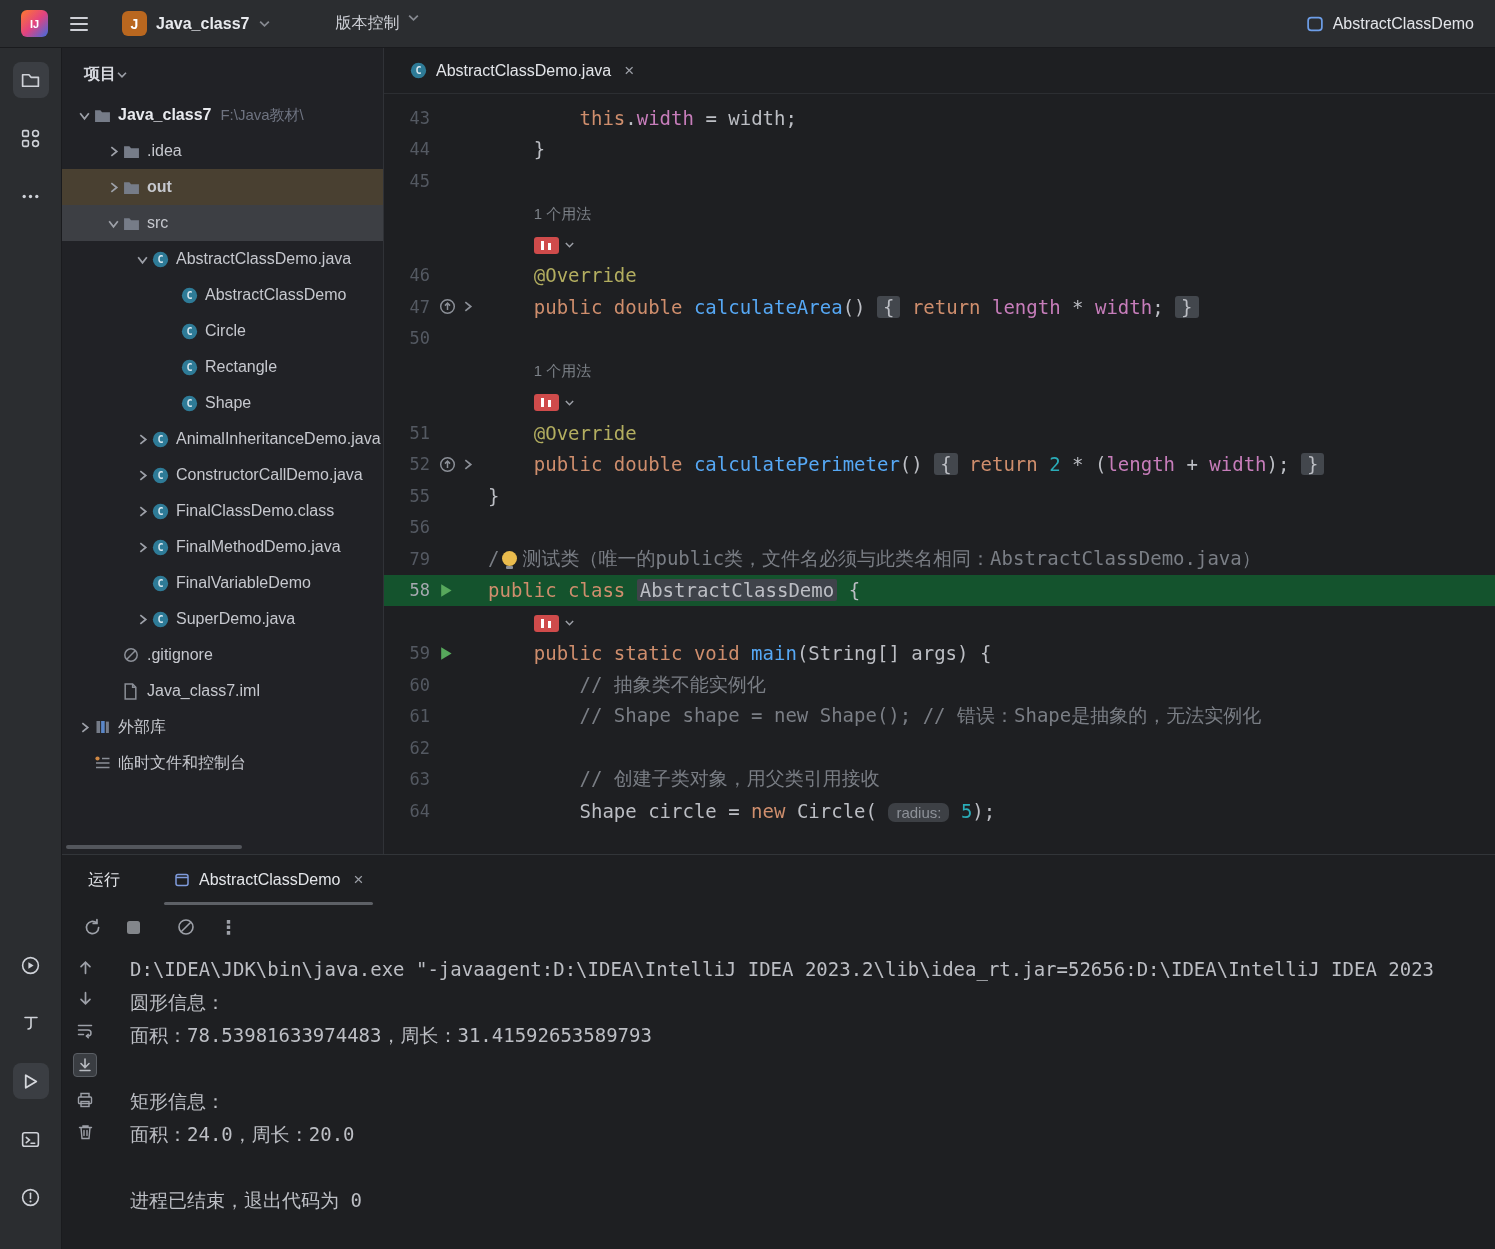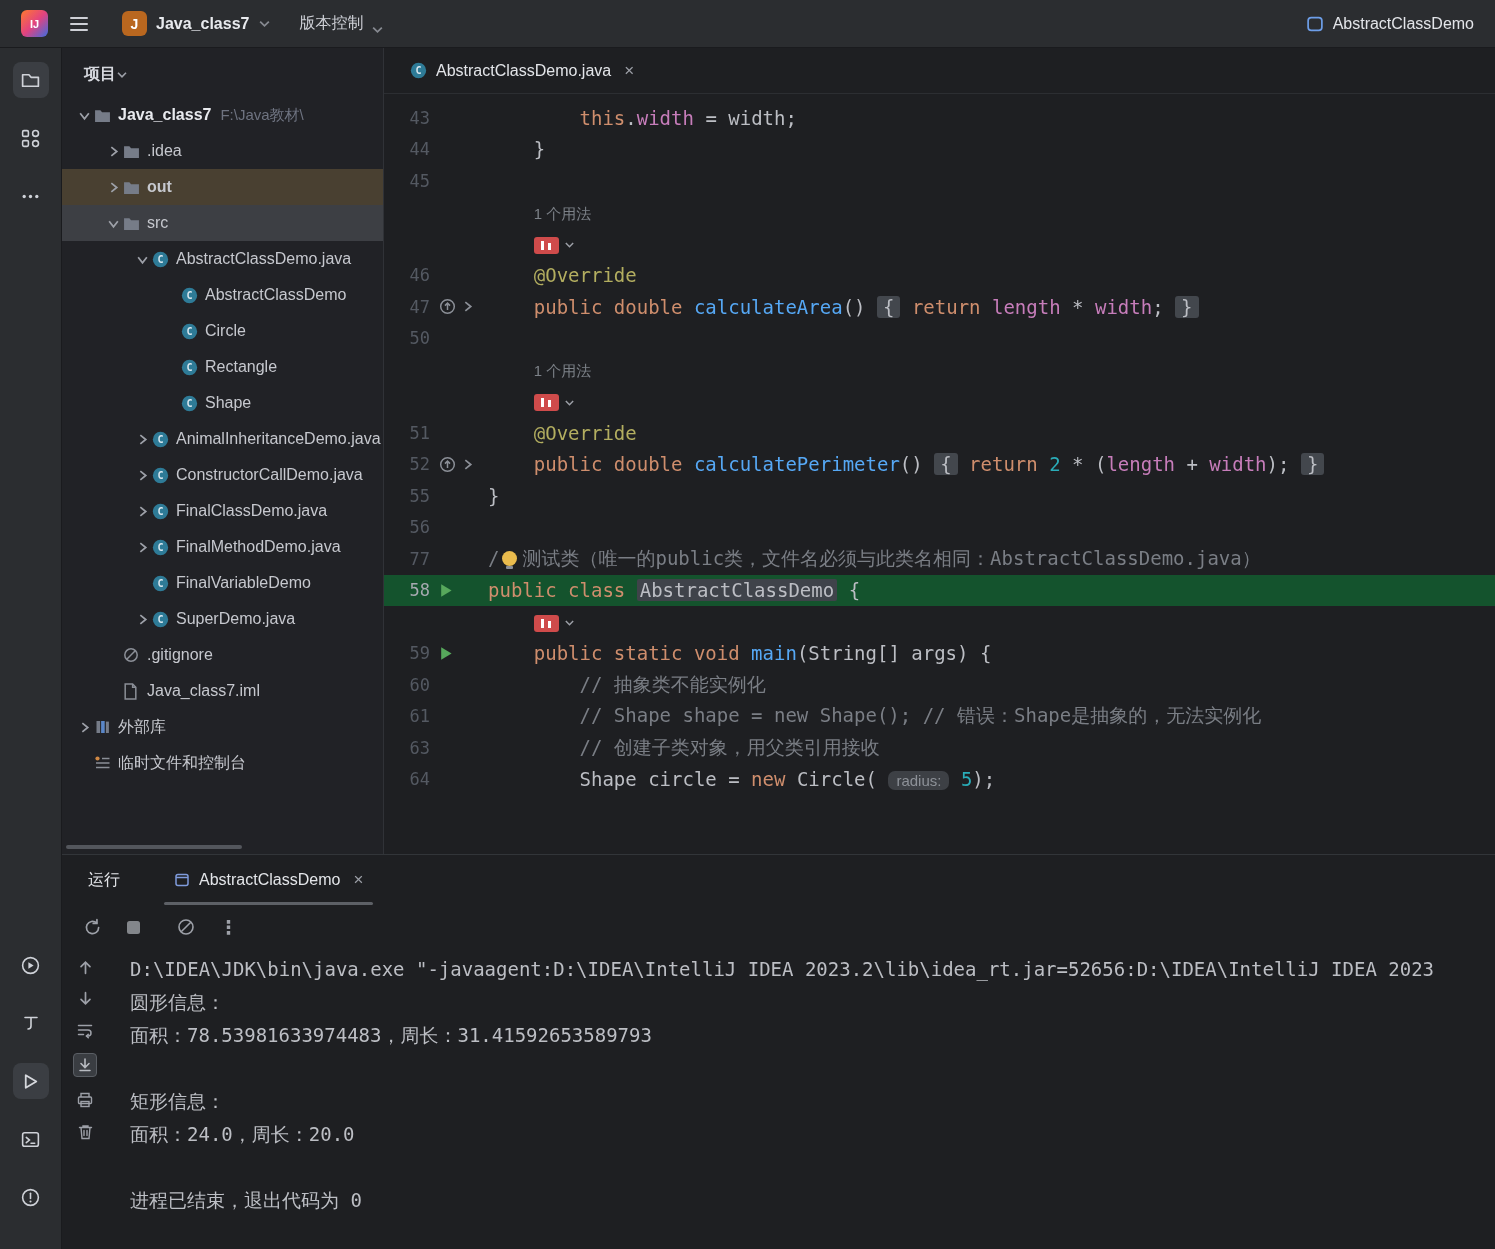--- a/index.html
+++ b/index.html
@@ -10,21 +10,21 @@
   
   .titlebar{height:48px;background:#2b2d30;display:flex;align-items:center;padding:0 21px;border-bottom:1px solid #1a1b1e}
   .logo{width:27px;height:27px;border-radius:6px;background:linear-gradient(135deg,#ff7a2f 0%,#e3437f 50%,#3d6ce0 100%);
     display:flex;align-items:center;justify-content:center;color:#fff;font-weight:bold;font-size:11px}
   .hamb{margin-left:22px;display:flex;flex-direction:column;gap:4px;cursor:pointer}
   .hamb i{display:block;width:18px;height:2px;background:#ced0d6;border-radius:1px}
   .projwidget{display:flex;align-items:center;gap:9px;margin-left:34px;cursor:pointer}
   .jbadge{width:25px;height:25px;border-radius:6px;background:#b9671f;color:#fff;font-weight:bold;font-size:14px;
     display:flex;align-items:center;justify-content:center}
   .projname{color:#e8eaee;font-weight:bold;font-size:16px}
-  .vcswidget{display:flex;align-items:flex-end;gap:8px;margin-left:28px;color:#ced0d6;cursor:pointer}
+  .vcswidget{display:flex;align-items:flex-start;gap:8px;margin-left:64px;color:#ced0d6;cursor:pointer}
   .chevdn{opacity:.8}
   .runwidget{margin-left:auto;display:flex;align-items:center;gap:9px;color:#e3e5e9;font-size:16px}
 
   
   .bodyrow{display:flex;height:1201px}
   .activitybar{width:62px;background:#2b2d30;border-right:1px solid #1a1b1e;display:flex;flex-direction:column;
     align-items:center;padding:14px 0 12px}
   .abbtn{width:36px;height:36px;border-radius:8px;display:flex;align-items:center;justify-content:center;margin-bottom:22px;cursor:pointer}
   .abbtn.active{background:#3b3e43}
   .abspacer{margin-top:auto}
@@ -334,21 +334,21 @@
                 <svg width="13" height="13" viewBox="0 0 12 12">
                   <path d="M4 2l5 4-5 4" fill="none" stroke="#9da0a8" stroke-width="1.6"></path>
                 </svg>
               </span>
               <span class="ticon">
                 <svg width="17" height="17" viewBox="0 0 16 16">
                   <circle cx="8" cy="8" r="7.2" fill="#2e7b97"></circle>
                   <text x="8" y="11.3" font-size="9.5" font-weight="bold" fill="#d7e6ee" text-anchor="middle" font-family="monospace">C</text>
                 </svg>
               </span>
-              <span class="tlabel">FinalClassDemo.java</span>
+              <span class="tlabel">FinalClassDemo.class</span>
             </div>
             <div class="trow" style="padding-left: 70px;">
               <span class="chev">
                 <svg width="13" height="13" viewBox="0 0 12 12">
                   <path d="M4 2l5 4-5 4" fill="none" stroke="#9da0a8" stroke-width="1.6"></path>
                 </svg>
               </span>
               <span class="ticon">
                 <svg width="17" height="17" viewBox="0 0 16 16">
                   <circle cx="8" cy="8" r="7.2" fill="#2e7b97"></circle>
@@ -467,32 +467,33 @@
                   </svg></span></div></div>
             <div class="crow"><div class="gnum">51</div><div class="gicons"></div><div class="ccode"><span class="tk-pln">    </span><span class="tk-ann">@Override</span></div></div>
             <div class="crow"><div class="gnum">52</div><div class="gicons"><span><svg width="17" height="17" viewBox="0 0 16 16" fill="none" stroke="#8b8f97" stroke-width="1.4">
                     <circle cx="8" cy="8" r="6.4"></circle>
                     <path d="M8 11.4V5M5.6 7.2L8 4.8l2.4 2.4"></path>
                   </svg></span><span><svg width="13" height="13" viewBox="0 0 12 12">
                     <path d="M4 2l5 4-5 4" fill="none" stroke="#8b8f97" stroke-width="1.6"></path>
                   </svg></span></div><div class="ccode"><span class="tk-pln">    </span><span class="tk-kw">public double </span><span class="tk-fn">calculatePerimeter</span><span class="tk-pln">() </span><span class="foldchip">{</span><span class="tk-pln"> </span><span class="tk-kw">return</span><span class="tk-pln"> </span><span class="tk-num">2</span><span class="tk-pln"> * (</span><span class="tk-fld">length</span><span class="tk-pln"> + </span><span class="tk-fld">width</span><span class="tk-pln">);</span><span class="tk-pln"> </span><span class="foldchip">}</span></div></div>
             <div class="crow"><div class="gnum">55</div><div class="gicons"></div><div class="ccode"><span class="tk-pln">}</span></div></div>
             <div class="crow"><div class="gnum">56</div><div class="gicons"></div><div class="ccode"></div></div>
-            <div class="crow"><div class="gnum">77</div><div class="gicons"></div><div class="ccode"><span class="tk-cmt">/</span><span class="bulb"></span><span class="tk-cmt">测试类（唯一的public类，文件名必须与此类名相同：AbstractClassDemo.java）</span></div></div>
+            <div class="crow"><div class="gnum">79</div><div class="gicons"></div><div class="ccode"><span class="tk-cmt">/</span><span class="bulb"></span><span class="tk-cmt">测试类（唯一的public类，文件名必须与此类名相同：AbstractClassDemo.java）</span></div></div>
             <div class="crow cur"><div class="gnum">58</div><div class="gicons"><span><svg width="14" height="15" viewBox="0 0 12 14">
                     <path d="M1.5 1.2v11.6L11.2 7z" fill="#57a85c"></path>
                   </svg></span></div><div class="ccode"><span class="tk-kw">public class </span><span class="tk-pln idhl">AbstractClassDemo</span><span class="tk-pln"> {</span></div></div>
             <div class="crow"><div class="gnum"></div><div class="gicons"></div><div class="ccode"><span class="tk-pln">    </span><span class="redbadge"></span><span class="minichev"><svg width="11" height="8" viewBox="0 0 12 8" fill="none" stroke="#9da0a8" stroke-width="1.6">
                     <path d="M2 1.8l4 4 4-4"></path>
                   </svg></span></div></div>
             <div class="crow"><div class="gnum">59</div><div class="gicons"><span><svg width="14" height="15" viewBox="0 0 12 14">
                     <path d="M1.5 1.2v11.6L11.2 7z" fill="#57a85c"></path>
                   </svg></span></div><div class="ccode"><span class="tk-pln">    </span><span class="tk-kw">public static void </span><span class="tk-fn">main</span><span class="tk-pln">(String[] args) {</span></div></div>
             <div class="crow"><div class="gnum">60</div><div class="gicons"></div><div class="ccode"><span class="tk-pln">        </span><span class="tk-cmt">// 抽象类不能实例化</span></div></div>
             <div class="crow"><div class="gnum">61</div><div class="gicons"></div><div class="ccode"><span class="tk-pln">        </span><span class="tk-cmt">// Shape shape = new Shape(); // 错误：Shape是抽象的，无法实例化</span></div></div>
+            <div class="crow"><div class="gnum">62</div><div class="gicons"></div><div class="ccode"></div></div>
             <div class="crow"><div class="gnum">63</div><div class="gicons"></div><div class="ccode"><span class="tk-pln">        </span><span class="tk-cmt">// 创建子类对象，用父类引用接收</span></div></div>
             <div class="crow"><div class="gnum">64</div><div class="gicons"></div><div class="ccode"><span class="tk-pln">        Shape circle = </span><span class="tk-kw">new</span><span class="tk-pln"> Circle( </span><span class="hintpill">radius:</span><span class="tk-pln"> </span><span class="tk-num">5</span><span class="tk-pln">);</span></div></div>
           </div>
       </div>
     </div>
 
     <div class="runpanel">
       <div class="runbar">
         <span class="runlabel">运行</span>
         <div class="runtab">

